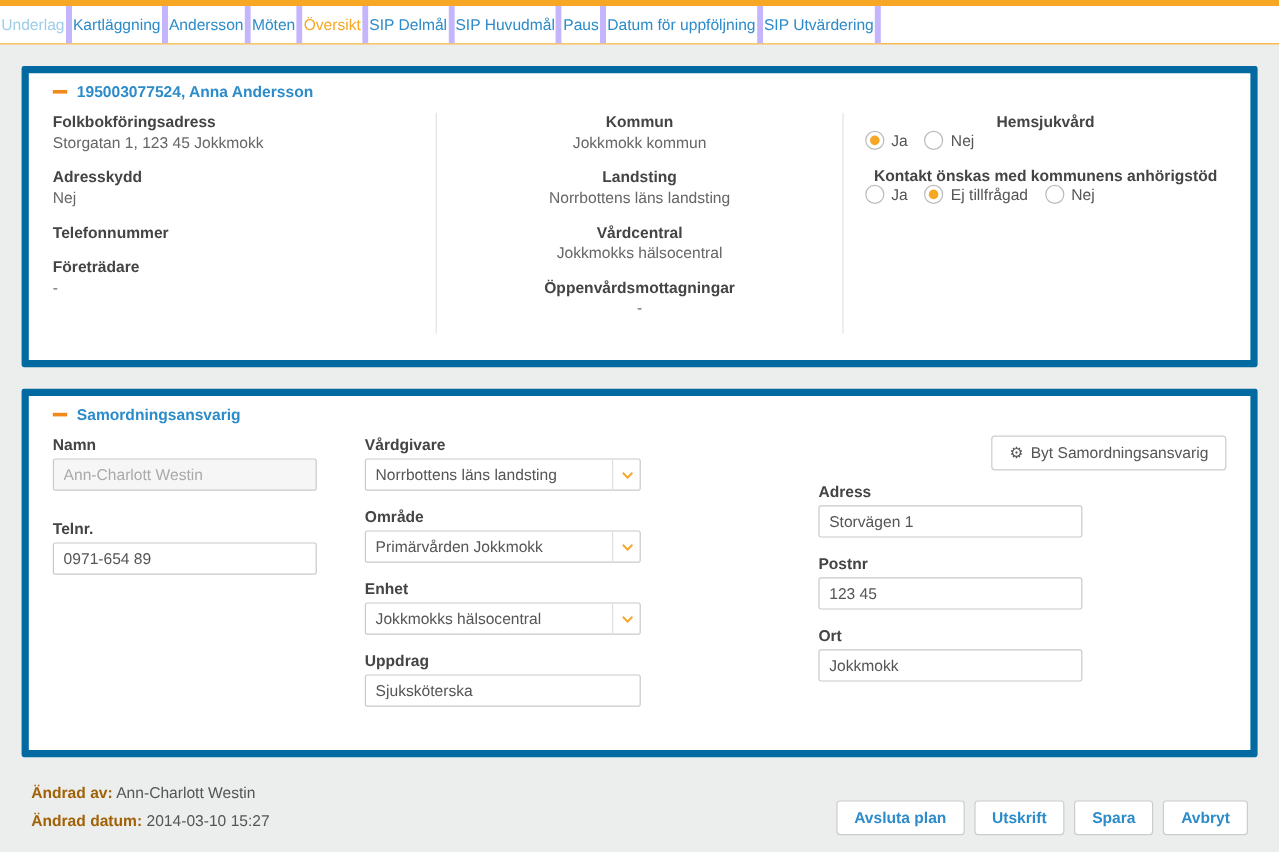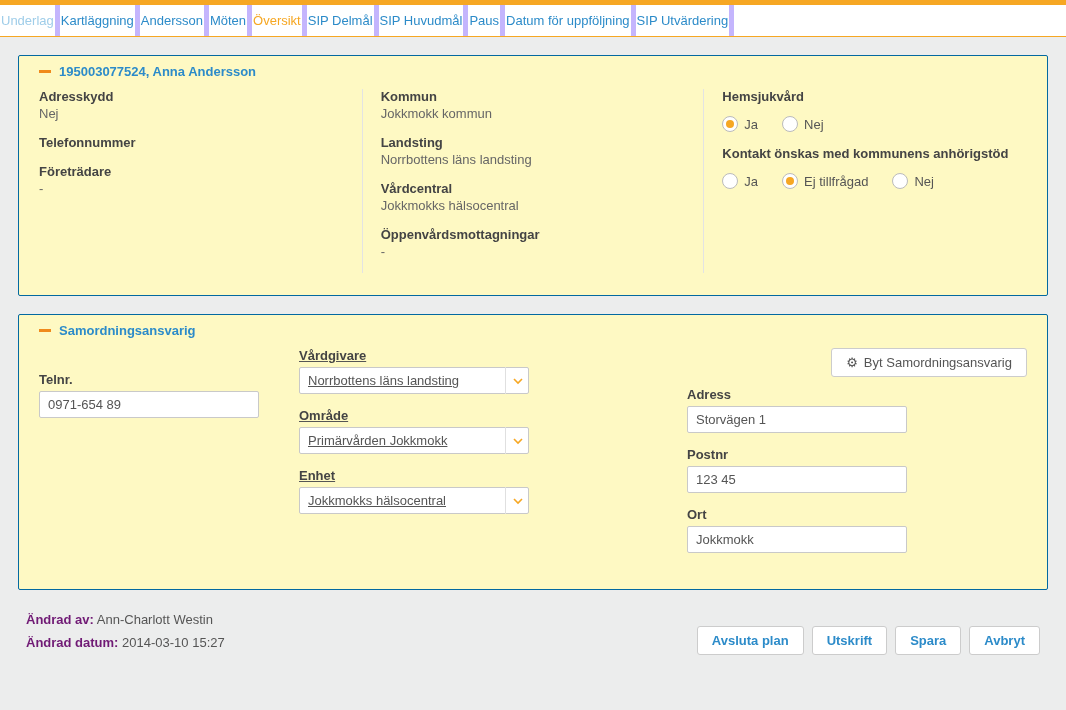--- a/index.html
+++ b/index.html
@@ -22,48 +22,48 @@
   font-weight: 400;
   color: #2c8bc9;
   border-right: 5px solid #c4b5fd;
   background: #fff;
   cursor: pointer;
   white-space: nowrap;
 }
 .tab:first-child { color:#9fcde9; }
 .tab.active { color:#f6a723; }
 .panel {
-  background:#fef9c3;
+  background:#ffffff;
   margin:18px;
-  border:1px solid #0369a1;
+  border:6px solid #0369a1;
   border-radius:2px;
   padding:18px 20px 22px 20px;
 }
 .legend {
   display:flex;
   align-items:center;
   gap:8px;
   margin:-10px 0 10px 0;
   position:relative;
 }
 .legend .mark {
   width:12px; height:3px; background:#f08a1b;
 }
 .legend .title {
   color:#2c8bc9; font-weight:700;
 }
 .cols3 {
   display:flex;
 }
 .col { flex:1; padding:0 18px; }
-.col + .col { border-left:1px solid #e3e3e3; }
+.col + .col { border-left:1px solid #e3e3e3;text-align:center; }
 .blk { margin-bottom:14px; }
 .blk .lbl { color:#444; font-weight:700; }
 .blk .val { color:#666; margin-top:2px; }
-.radio-row { display:flex; gap:24px; align-items:center; margin-top:12px; }
+.radio-row { display:flex; gap:14px; align-items:center; margin-top:0; }
 .radio {
   width:16px; height:16px; border:1px solid #bbb; border-radius:50%;
   display:inline-flex; align-items:center; justify-content:center;
   background:#fff;
 }
 .radio.checked::after {
   content:""; width:8px; height:8px; border-radius:50%; background:#f6a723;
 }
 .radio-wrap { display:flex; align-items:center; gap:6px; color:#555;}
 .form-lbl { font-weight:700; color:#444; margin-bottom:4px; display:block;}
@@ -76,21 +76,21 @@
   color:#555;
   background:#fff;
   border-radius:2px;
 }
 input.txt[disabled]{ background:#f6f6f6; color:#aaa;}
 .grid2 {
   display:flex;
   gap:40px;
 }
 .grid2 .gc { flex:1; max-width:220px;}
-.grid2 .gc-mid { flex:1; max-width:230px;text-decoration:underline;}
+.grid2 .gc-mid { flex:1; max-width:230px;}
 .grid2 .gc-right { flex:1; max-width:260px; position:relative;}
 .selectbox { position:relative; }
 .selectbox .selected {
   padding-right:28px;
 }
 .selectbox .caret {
   position:absolute; right:0; top:0; bottom:0; width:24px;
   border-left:1px solid #e0e0e0;
   display:flex; align-items:center; justify-content:center;
   color:#f6a723;
@@ -99,21 +99,21 @@
   background:#fff; border:1px solid #ccc; padding:6px 14px;
   font-size:13px; color:#555; border-radius:3px; cursor:pointer;
   display:inline-flex; align-items:center; gap:6px;
 }
 .btn.primary { color:#2c8bc9; font-weight:600;}
 .footer {
   display:flex; justify-content:space-between; align-items:flex-end;
   padding:0 26px 20px 26px;
 }
 .footer .meta { color:#555; line-height:1.8;}
-.footer .meta b { font-weight:700; color:#701a75;}
+.footer .meta b { font-weight:700; color:#a16207;}
 .footer .actions { display:flex; gap:8px; }
 .gear { font-size:13px; }
 .caret svg { width:10px; height:10px; }
 .addr-col-top { display:flex; justify-content:flex-end; margin-bottom:10px;}
 </style>
 </head>
 <body>
 
 <div class="tabbar">
   <div class="tab">Underlag</div>
@@ -129,20 +129,24 @@
 </div>
 
 <div class="panel">
   <div class="legend">
     <span class="mark"></span>
     <span class="title">195003077524, Anna Andersson</span>
   </div>
   <div class="cols3">
     <div class="col" style="padding-left:0">
       <div class="blk">
+        <div class="lbl">Folkbokföringsadress</div>
+        <div class="val">Storgatan 1, 123 45 Jokkmokk</div>
+      </div>
+      <div class="blk">
         <div class="lbl">Adresskydd</div>
         <div class="val">Nej</div>
       </div>
       <div class="blk">
         <div class="lbl">Telefonnummer</div>
         <div class="val"></div>
       </div>
       <div class="blk">
         <div class="lbl">Företrädare</div>
         <div class="val">-</div>
@@ -203,20 +207,24 @@
 
 <div class="panel">
   <div class="legend">
     <span class="mark"></span>
     <span class="title">Samordningsansvarig</span>
   </div>
 
   <div class="grid2">
 
     <div class="gc">
+      <div class="field-group">
+        <span class="form-lbl">Namn</span>
+        <input class="txt" disabled="" value="Ann-Charlott Westin" style="">
+      </div>
       <div class="field-group" style="margin-top:24px">
         <span class="form-lbl">Telnr.</span>
         <input class="txt" value="0971-654 89" style="">
       </div>
     </div>
 
     <div class="gc-mid">
       <div class="field-group">
         <span class="form-lbl">Vårdgivare</span>
         <div class="selectbox">
@@ -243,20 +251,24 @@
         <span class="form-lbl">Enhet</span>
         <div class="selectbox">
           <div class="selected">Jokkmokks hälsocentral</div>
           <div class="caret">
             <svg viewBox="0 0 10 10">
                 <path d="M1 3 L5 7 L9 3" fill="none" stroke="#f6a723" stroke-width="1.6"></path>
               </svg>
           </div>
         </div>
       </div>
+      <div class="field-group">
+        <span class="form-lbl">Uppdrag</span>
+        <input class="txt" value="Sjuksköterska" style="">
+      </div>
     </div>
 
     <div class="gc-right" style="max-width:340px; margin-left:auto;">
       <div class="addr-col-top">
         <button class="btn">
           <span class="gear">⚙</span>
           <span>Byt Samordningsansvarig</span>
         </button>
       </div>
       <div class="field-group" style="max-width:220px">

